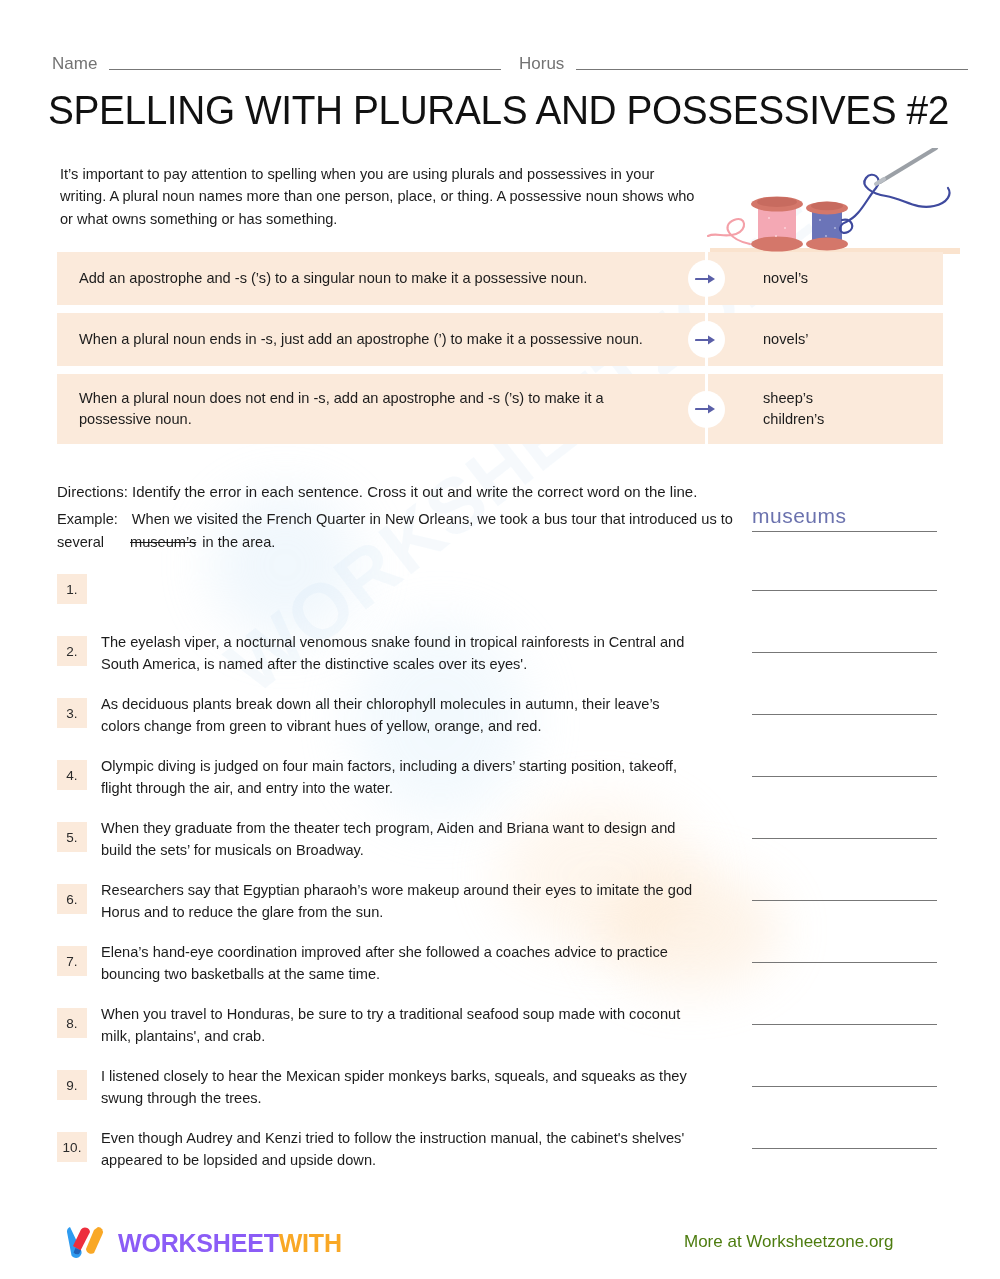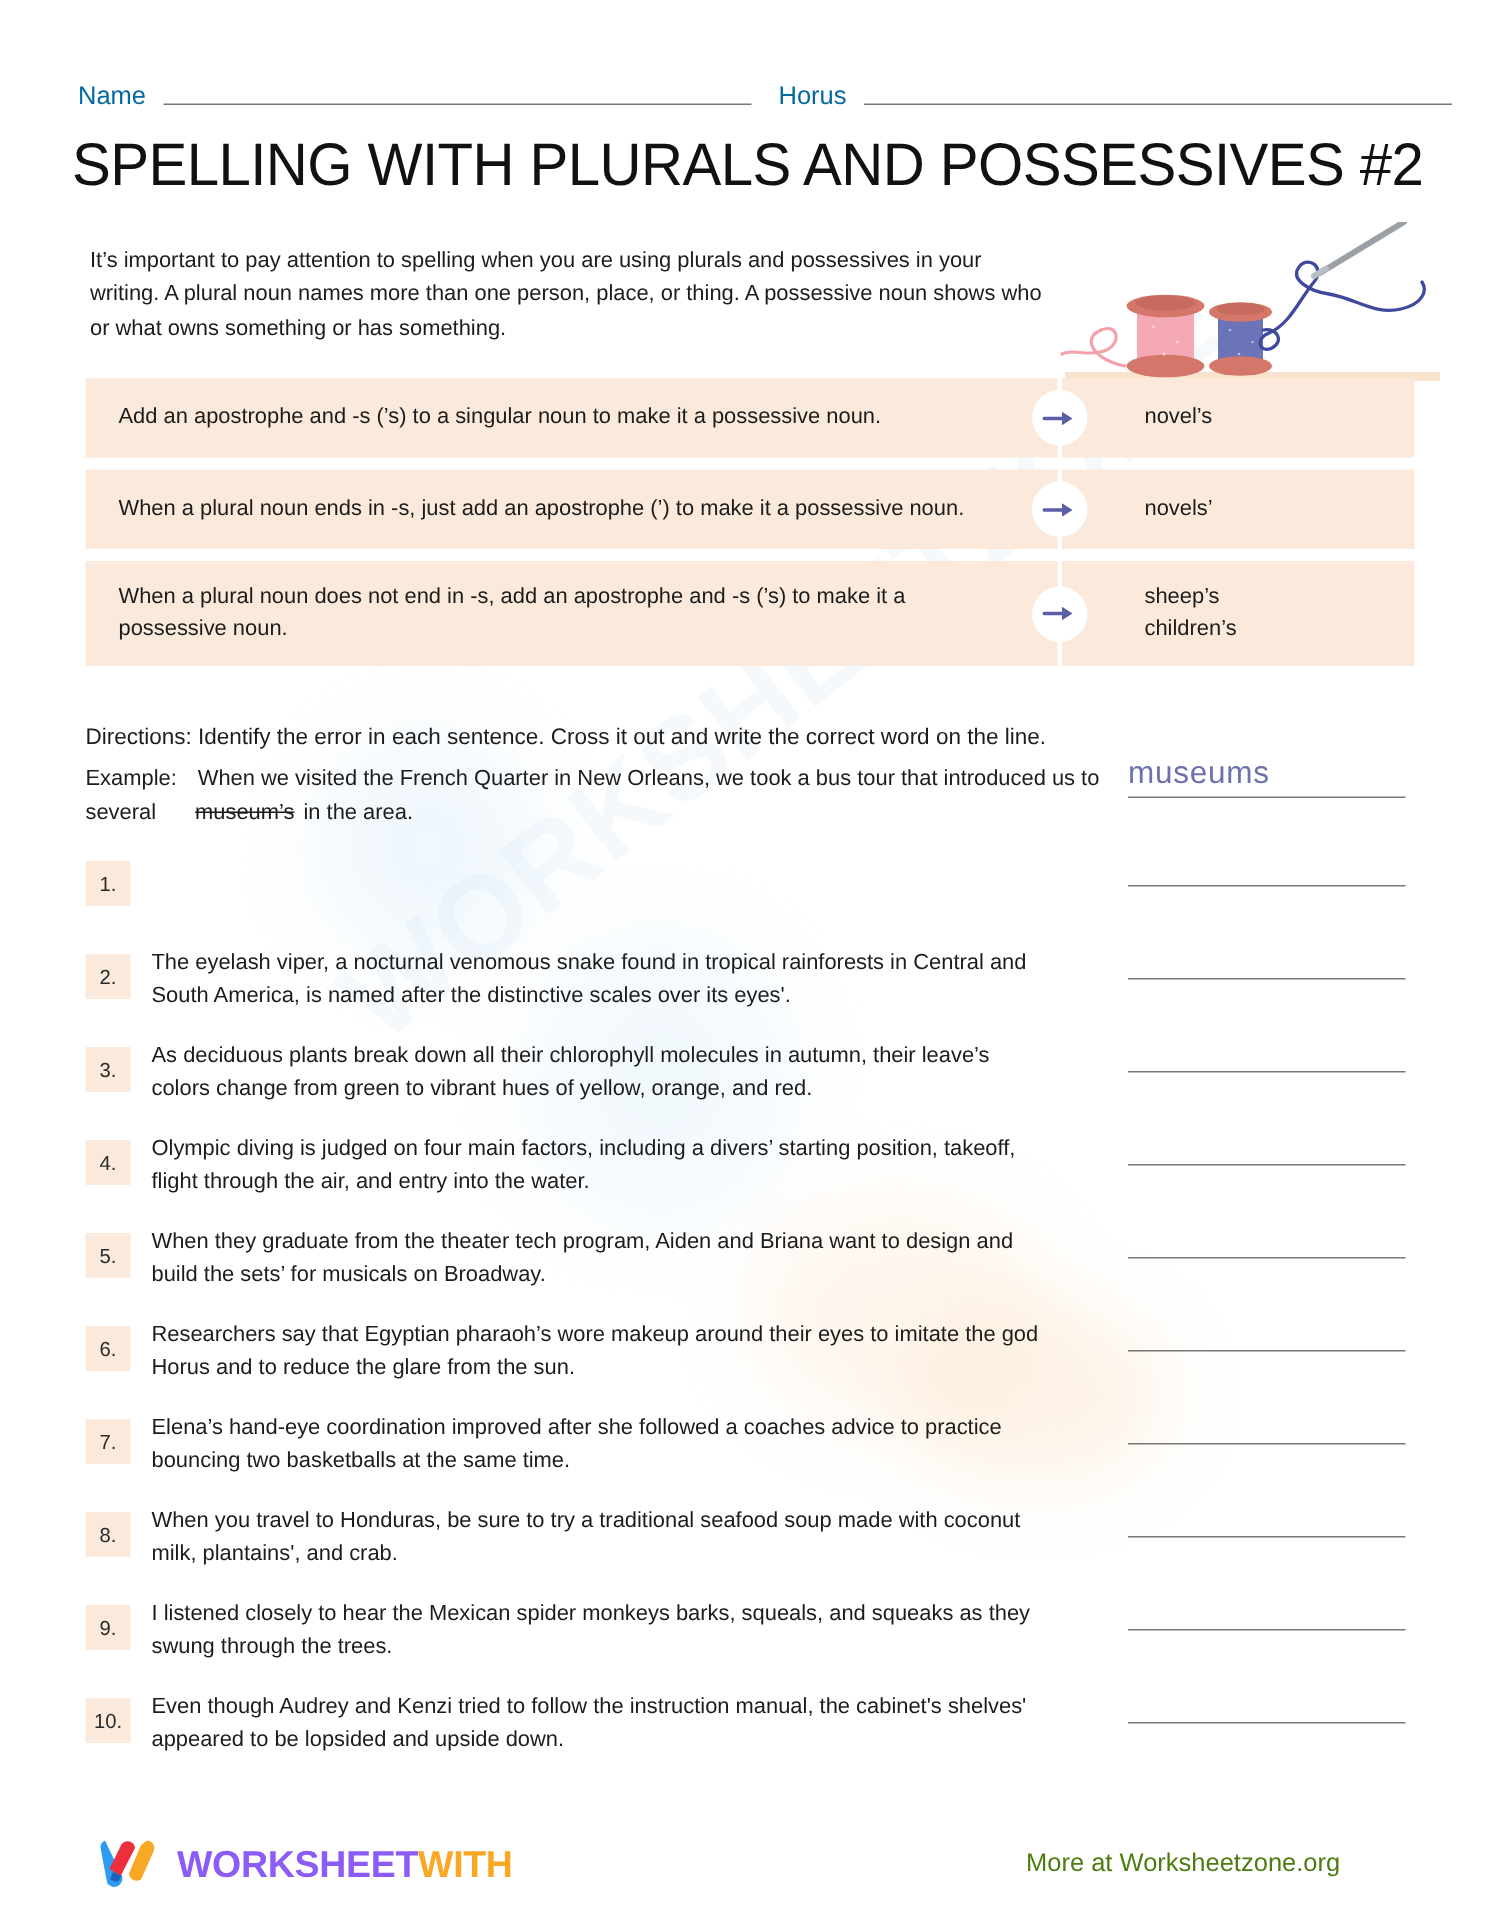--- a/index.html
+++ b/index.html
@@ -48,21 +48,21 @@
 
   
   .namedate {
     position: absolute;
     left: 52px;
     top: 54px;
     width: 916px;
     display: flex;
     align-items: flex-end;
     font-size: 17px;
-    color: #0369a1;
+    color: #737373;
     z-index: 3;
   }
   .nd-label { white-space: nowrap; }
   .nd-rule {
     flex: 1;
     border-bottom: 1.4px solid #777;
     margin: 0 0 4px 12px;
     height: 12px;
   }
   .nd-gap { width: 18px; }

